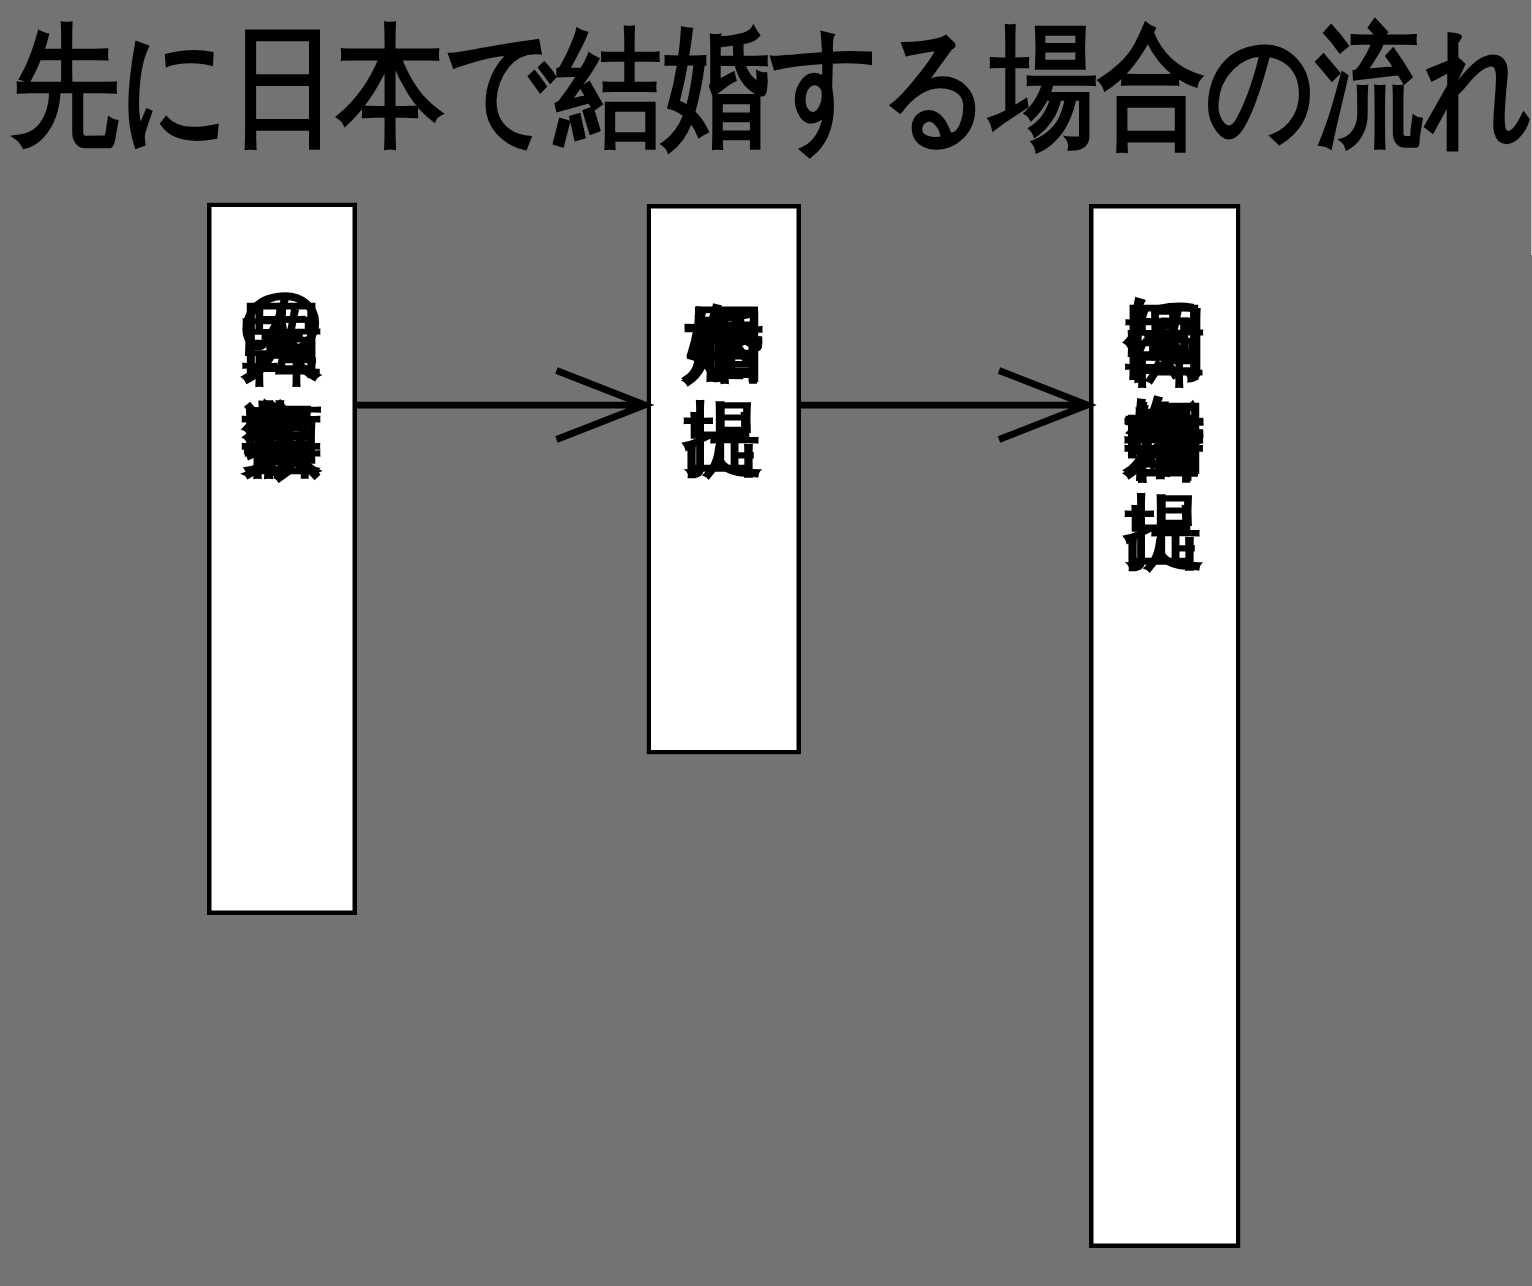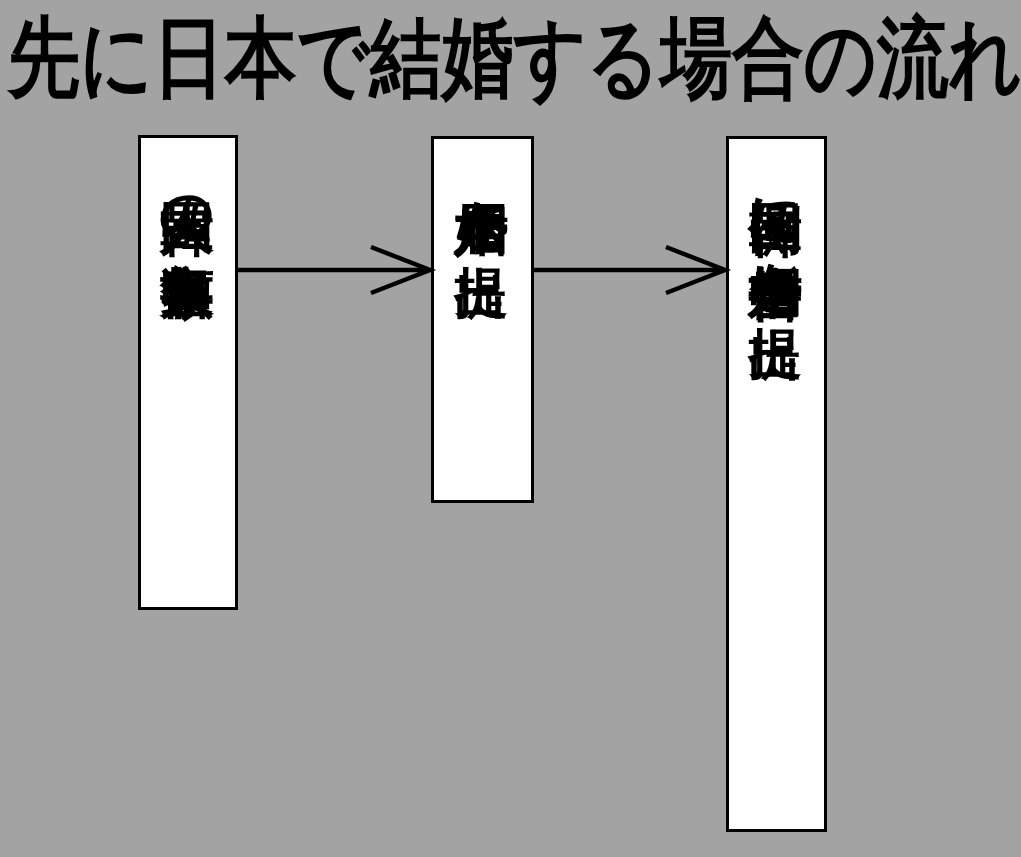--- a/index.html
+++ b/index.html
@@ -4,21 +4,21 @@
 <style>
   html, body {
     margin: 0;
     padding: 0;
     background: #ffffff;
   }
   .canvas {
     position: relative;
     width: 1021px;
     height: 857px;
-    background: #a3a3a3;
+    background: #737373;
     color: #000000;
     font-family: "Liberation Sans", sans-serif;
     overflow: hidden;
   }
   .diagram-title {
     position: absolute;
     left: 8px;
     top: 14px;
     margin: 0;
     font-size: 88px;

